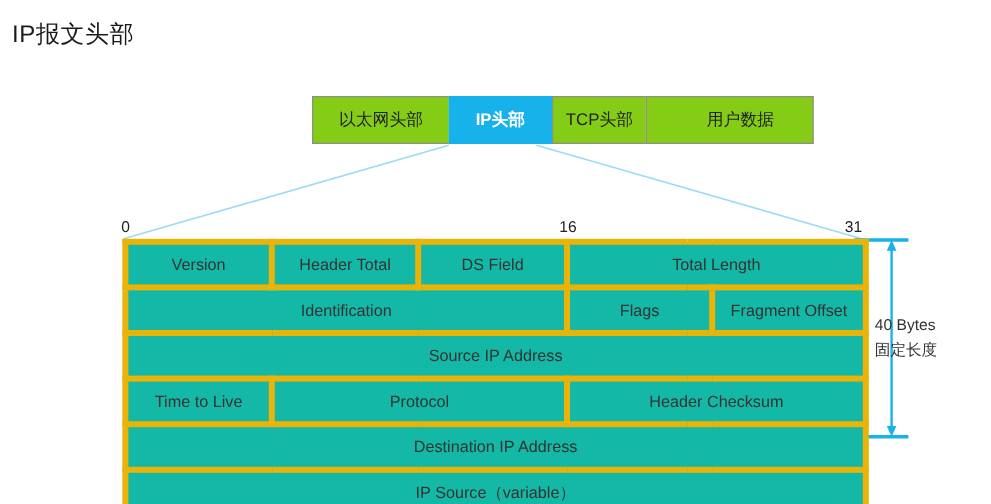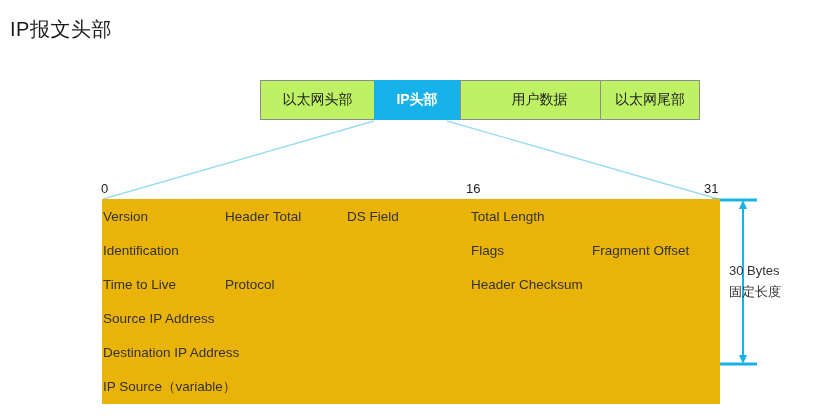--- a/index.html
+++ b/index.html
@@ -40,21 +40,21 @@
   }
   .frame-cell {
     border: 1px solid #8d8d8d;
     border-right: none;
     box-sizing: border-box;
     display: flex;
     align-items: center;
     justify-content: center;
     font-size: 14px;
     color: #222;
-    background: #bef264;
+    background: #84cc16;
     white-space: nowrap;
   }
   .frame-cell:last-child { border-right: 1px solid #8d8d8d; }
   .frame-cell.highlight {
     background: #18b2ea;
     color: #ffffff;
     font-weight: bold;
     border-color: #18b2ea;
     border-right: 1px solid #18b2ea;
   }
@@ -96,24 +96,24 @@
   
   .ip-table {
     position: absolute;
     left: 102px;
     top: 199px;
     width: 617px;
     border-collapse: collapse;
     table-layout: fixed;
   }
   .ip-table td {
-    border: 1px solid #eab308;
-    background: #eab308;
+    border: 5px solid #eab308;
+    background: #14b8a6;
     height: 33px;
-    text-align: left;
+    text-align: center;
     vertical-align: middle;
     font-size: 13.5px;
     color: #333;
     padding: 0;
     white-space: nowrap;
   }
 
   
   .size-note {
     position: absolute;
@@ -128,22 +128,22 @@
   .size-note div { white-space: nowrap; }
 </style>
 </head>
 <body>
 
 <div class="page-title">IP报文头部</div>
 
 <div class="frame-strip">
   <div class="frame-cell fc-w1">以太网头部</div>
   <div class="frame-cell fc-w2 highlight">IP头部</div>
+  <div class="frame-cell fc-w3">TCP头部</div>
   <div class="frame-cell fc-w4">用户数据</div>
-  <div class="frame-cell fc-w5">以太网尾部</div>
 </div>
 
 <svg class="connector" viewBox="0 0 826 420" width="826" height="420">
 
   <line x1="374" y1="121" x2="103" y2="199" stroke="#9bdcf4" stroke-width="1.4"></line>
   <line x1="447" y1="121" x2="718" y2="199" stroke="#9bdcf4" stroke-width="1.4"></line>
 
   <line x1="712" y1="200" x2="757" y2="200" stroke="#18b2ea" stroke-width="3"></line>
 
   <line x1="712" y1="364" x2="757" y2="364" stroke="#18b2ea" stroke-width="3"></line>
@@ -174,32 +174,32 @@
       <td colspan="1">Header Total</td>
       <td colspan="1">DS Field</td>
       <td colspan="3">Total Length</td>
     </tr>
     <tr>
       <td colspan="3">Identification</td>
       <td colspan="2">Flags</td>
       <td colspan="1">Fragment Offset</td>
     </tr>
     <tr>
+      <td colspan="6">Source IP Address</td>
+    </tr>
+    <tr>
       <td colspan="1">Time to Live</td>
       <td colspan="2">Protocol</td>
       <td colspan="3">Header Checksum</td>
     </tr>
     <tr>
-      <td colspan="6">Source IP Address</td>
-    </tr>
-    <tr>
       <td colspan="6">Destination IP Address</td>
     </tr>
     <tr>
       <td colspan="6">IP Source（variable）</td>
     </tr>
   </tbody>
 </table>
 
 <div class="size-note">
-  <div>30 Bytes</div>
+  <div>40 Bytes</div>
   <div>固定长度</div>
 </div>
 
 </body></html>

